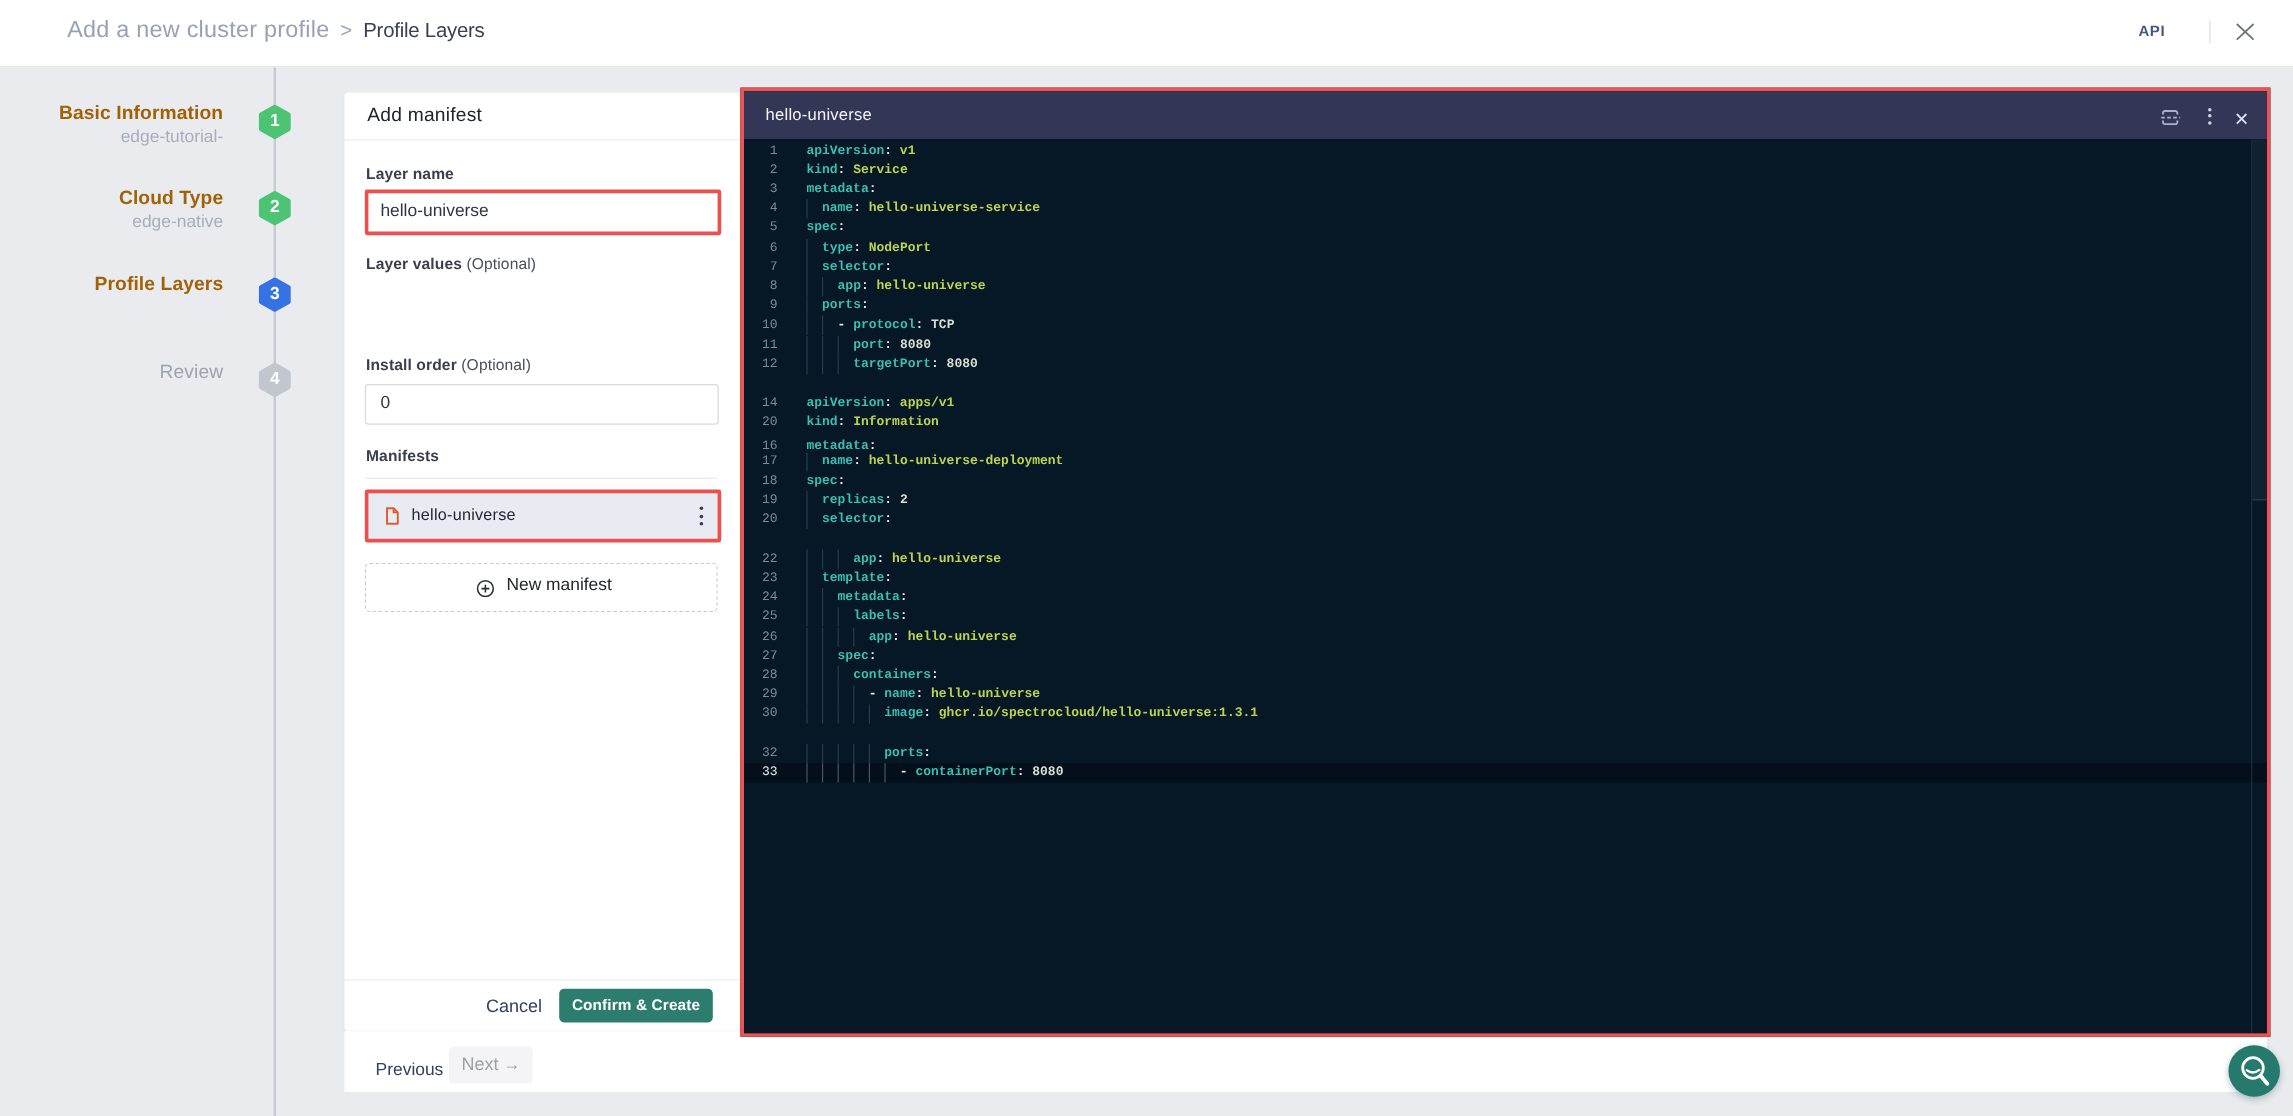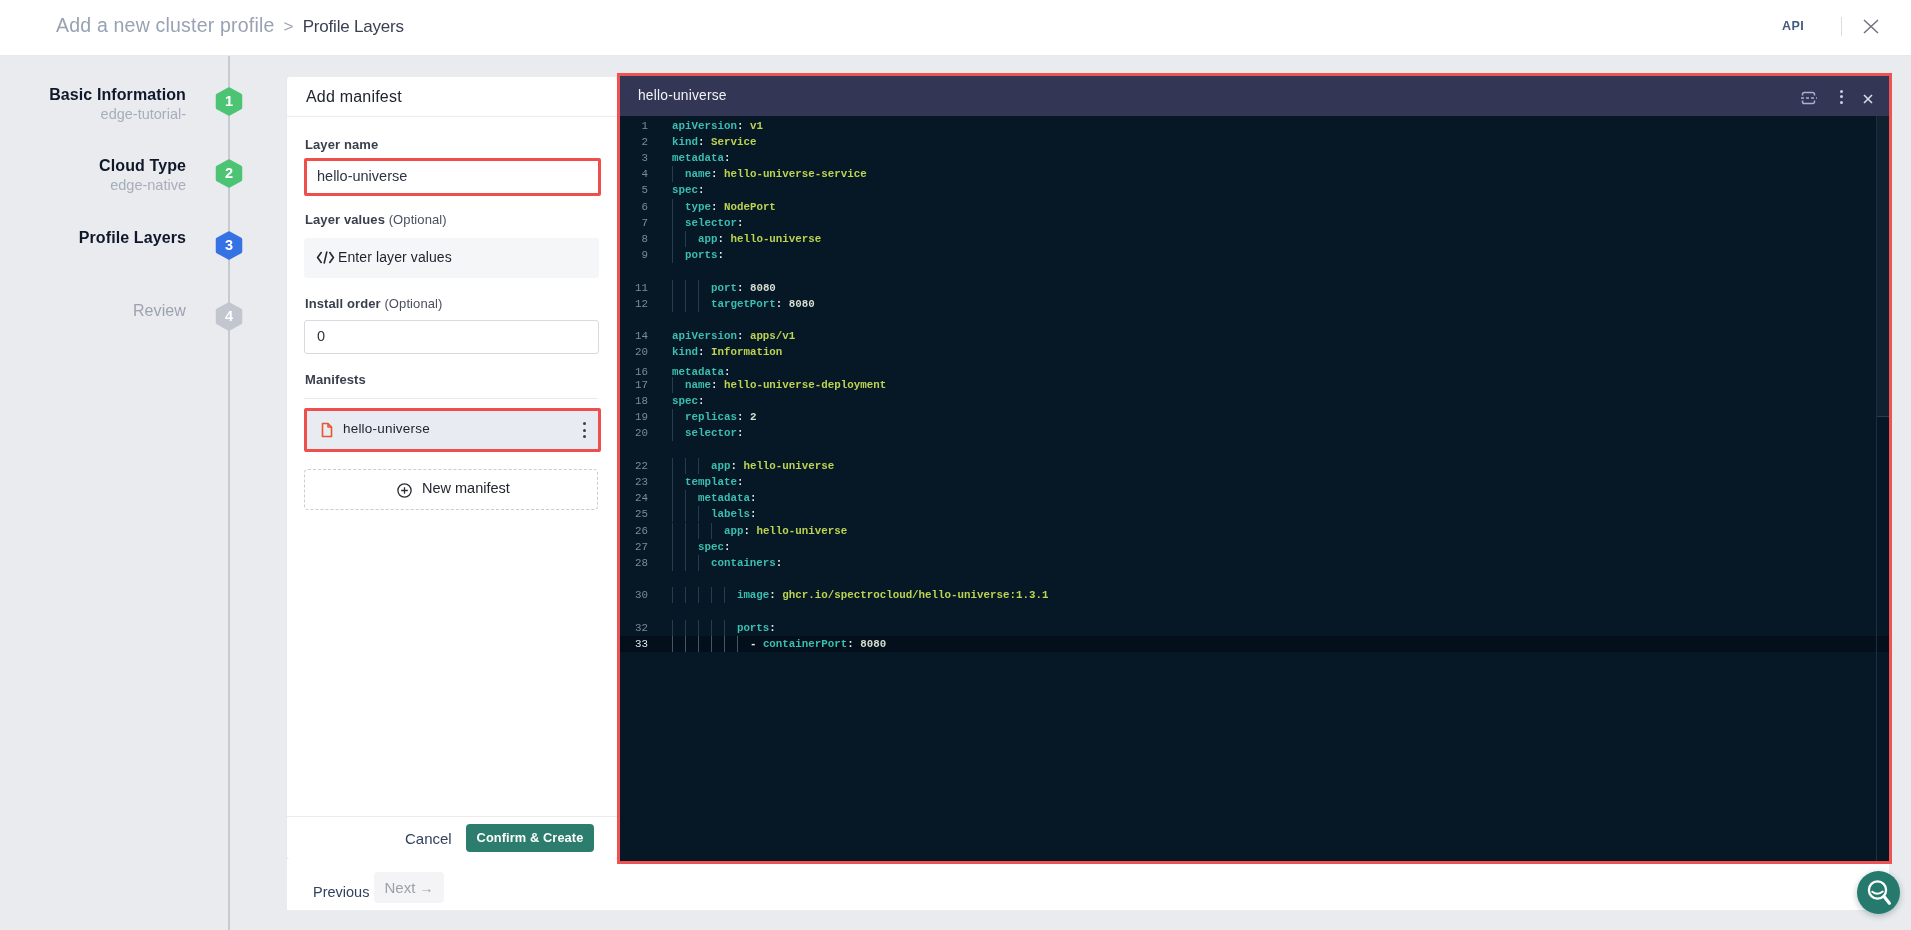--- a/index.html
+++ b/index.html
@@ -8,21 +8,21 @@
 .abs{position:absolute}
 
 #hdr{position:absolute;left:0;top:0;width:1911px;height:56px;background:#fff;border-bottom:1px solid #e7e8eb}
 #bc{position:absolute;left:56px;top:14px;font-size:19.5px;letter-spacing:.2px;color:#98a2b4}
 #bc .sep{color:#9aa3b5;margin:0 9px;font-size:17px}
 #bc .dark{color:#3a4152;font-size:17px;letter-spacing:-.2px}
 #api{position:absolute;left:1782px;top:19px;font-size:12.5px;font-weight:700;color:#44597e;letter-spacing:.5px}
 #hdiv{position:absolute;left:1841px;top:17px;width:1px;height:19px;background:#d9dce1}
 
 #vline{position:absolute;left:228px;top:56px;width:2px;height:874px;background:#c6cad2}
-.stt{position:absolute;text-align:right;width:186px;left:0;font-size:16px;font-weight:700;color:#0f172a;letter-spacing:.1px}
+.stt{position:absolute;text-align:right;width:186px;left:0;font-size:16px;font-weight:700;color:#a16207;letter-spacing:.1px}
 .sts{position:absolute;text-align:right;width:186px;left:0;font-size:14.5px;color:#a7aebb}
 .hex{position:absolute;left:215px;width:28px;height:29px}
 .hex svg{display:block}
 .hexn{position:absolute;left:0;top:0;width:28px;height:29px;line-height:29px;text-align:center;font-size:14.5px;font-weight:700;color:#fff}
 
 #panel{position:absolute;left:287px;top:77px;width:330px;height:782px;background:#fff;border-radius:3px;box-shadow:0 1px 2px rgba(40,50,70,.06)}
 #ptitle{position:absolute;left:19px;top:86px;font-size:16.5px;font-weight:500;color:#20242f;letter-spacing:.2px}
 #pdiv{position:absolute;left:287px;top:116px;width:330px;height:1px;background:#ececf0}
 .lbl{position:absolute;font-size:13px;font-weight:700;color:#3a3f4e;letter-spacing:.1px}
 .lbl .opt{font-weight:400;color:#4a4f5e}
@@ -112,27 +112,20 @@
     </div>
 
 <div id="panel"></div>
 <div id="ptitle" style="left:306px;top:88px;position:absolute;font-size:16px;font-weight:500;color:#20242f;letter-spacing:.2px">Add manifest</div>
 <div id="pdiv"></div>
 <div class="lbl" style="left:305px;top:137px">Layer name</div>
 <div id="inp1">
       <span>hello-universe</span>
     </div>
 <div class="lbl" style="left:305px;top:212px">Layer values <span class="opt">(Optional)</span></div>
-<div id="valbox">
-      <svg style="position:absolute;left:12px;top:13px" width="19" height="13" viewBox="0 0 19 13">
-        <path d="M5.2 1.6 L1.6 6.5 L5.2 11.4 M13.8 1.6 L17.4 6.5 L13.8 11.4" fill="none" stroke="#272b33" stroke-width="1.7" stroke-linecap="round" stroke-linejoin="round"></path>
-        <path d="M10.8 1 L8.2 12" stroke="#272b33" stroke-width="1.6" stroke-linecap="round"></path>
-      </svg>
-      <span class="t">Enter layer values</span>
-    </div>
 <div class="lbl" style="left:305px;top:296px">Install order <span class="opt">(Optional)</span></div>
 <div id="inp2">
       <span>0</span>
     </div>
 <div class="lbl" style="left:305px;top:372px">Manifests</div>
 <div id="mandiv"></div>
 <div id="manrow">
   <svg style="position:absolute;left:14px;top:11px" width="12" height="16" viewBox="0 0 12 16">
         <path d="M1.5 1.5 h5.5 l3.5 3.5 v9.5 h-9 z" fill="none" stroke="#e4592f" stroke-width="1.6" stroke-linejoin="round"></path>
         <path d="M7 1.5 v3.5 h3.5" fill="none" stroke="#e4592f" stroke-width="1.6" stroke-linejoin="round"></path>
@@ -202,20 +195,26 @@
           <b class="ig" style="left:52.00px"></b>
           <b class="ig" style="left:64.96px"></b>
           <span class="ln">8</span>
           <span class="ct">    <i class="ck">app</i><i class="cw">:</i> <i class="cy">hello-universe</i></span>
         </div>
 <div class="row" style="top:131.1px">
           <b class="ig" style="left:52.00px"></b>
           <span class="ln">9</span>
           <span class="ct">  <i class="ck">ports</i><i class="cw">:</i></span>
         </div>
+<div class="row" style="top:147.3px">
+          <b class="ig" style="left:52.00px"></b>
+          <b class="ig" style="left:64.96px"></b>
+          <span class="ln">10</span>
+          <span class="ct">    <i class="cw">-</i> <i class="ck">protocol</i><i class="cw">:</i> <i class="cp">TCP</i></span>
+        </div>
 <div class="row" style="top:163.5px">
           <b class="ig" style="left:52.00px"></b>
           <b class="ig" style="left:64.96px"></b>
           <b class="ig" style="left:77.92px"></b>
           <span class="ln">11</span>
           <span class="ct">      <i class="ck">port</i><i class="cw">:</i> <i class="cp">8080</i></span>
         </div>
 <div class="row" style="top:179.7px">
           <b class="ig" style="left:52.00px"></b>
           <b class="ig" style="left:64.96px"></b>
@@ -292,20 +291,28 @@
           <b class="ig" style="left:64.96px"></b>
           <span class="ln">27</span>
           <span class="ct">    <i class="ck">spec</i><i class="cw">:</i></span>
         </div>
 <div class="row" style="top:438.9px">
           <b class="ig" style="left:52.00px"></b>
           <b class="ig" style="left:64.96px"></b>
           <b class="ig" style="left:77.92px"></b>
           <span class="ln">28</span>
           <span class="ct">      <i class="ck">containers</i><i class="cw">:</i></span>
+        </div>
+<div class="row" style="top:455.1px">
+          <b class="ig" style="left:52.00px"></b>
+          <b class="ig" style="left:64.96px"></b>
+          <b class="ig" style="left:77.92px"></b>
+          <b class="ig" style="left:90.88px"></b>
+          <span class="ln">29</span>
+          <span class="ct">        <i class="cw">-</i> <i class="ck">name</i><i class="cw">:</i> <i class="cy">hello-universe</i></span>
         </div>
 <div class="row" style="top:471.3px">
           <b class="ig" style="left:52.00px"></b>
           <b class="ig" style="left:64.96px"></b>
           <b class="ig" style="left:77.92px"></b>
           <b class="ig" style="left:90.88px"></b>
           <b class="ig" style="left:103.84px"></b>
           <span class="ln">30</span>
           <span class="ct">          <i class="ck">image</i><i class="cw">:</i> <i class="cy">ghcr.io/spectrocloud/hello-universe:1.3.1</i></span>
         </div>

